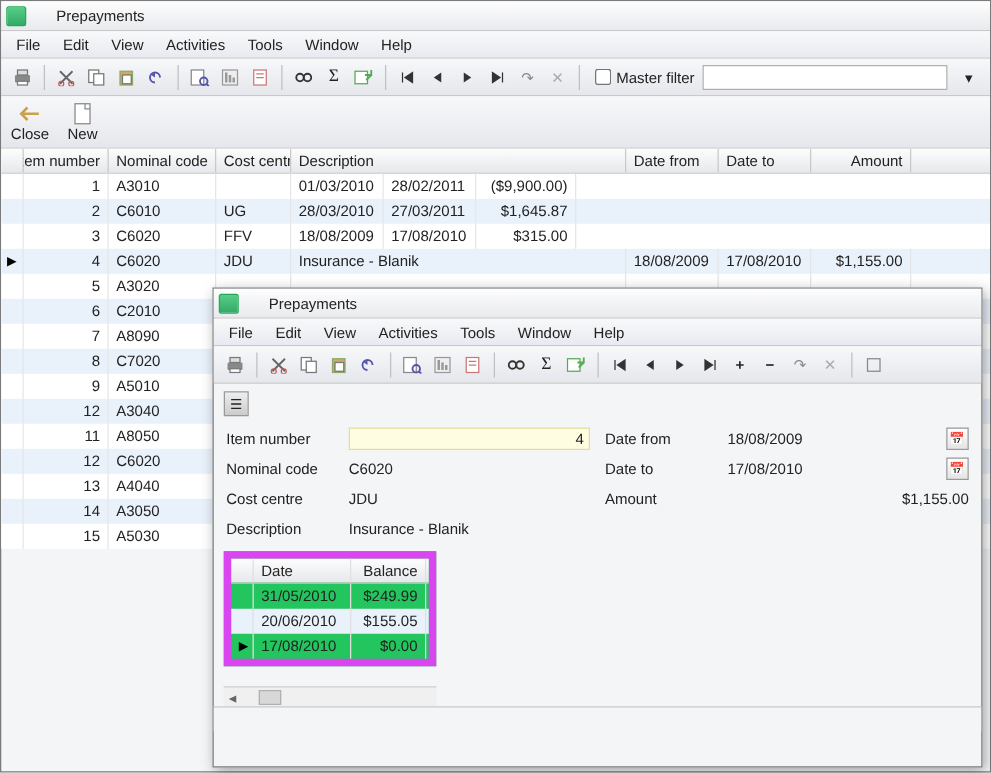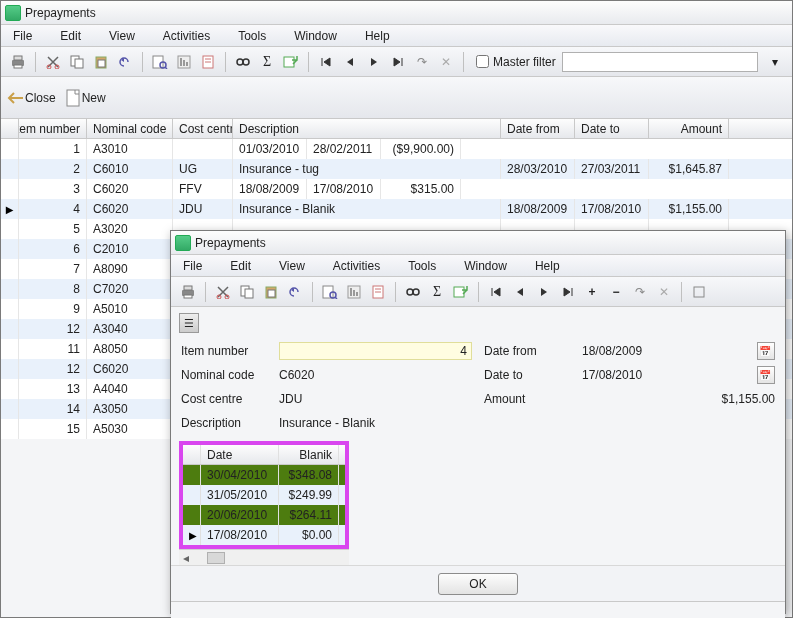--- a/index.html
+++ b/index.html
@@ -1,28 +1,28 @@
 <!DOCTYPE html>
 <html><head>
 <meta charset="utf-8">
 <style>
 *{box-sizing:border-box;margin:0;padding:0;font-family:"Segoe UI",Tahoma,Arial,sans-serif;font-size:12px;color:#222}
 body{background:#fff;width:793px;height:618px;overflow:hidden;position:relative}
 .window{border:1px solid #7a7a7a;background:#f4f5f7;position:absolute}
-.titlebar{background:linear-gradient(#fdfdfd,#e8eaee);border-bottom:1px solid #c9c9c9;height:24px;display:flex;align-items:center;padding:0 4px;gap:4px}
+.titlebar{background:linear-gradient(#fdfdfd,#e8eaee);border-bottom:1px solid #c9c9c9;height:24px;display:flex;align-items:center;padding:0 4px;gap:24px}
 .titlebar .ticon{width:16px;height:16px;background:linear-gradient(#5c8,#3a6);border:1px solid #2a5;border-radius:2px}
-.menubar{background:linear-gradient(#f9f9fb,#e7eaf0);border-bottom:1px solid #c9c9c9;height:22px;display:flex;align-items:center;padding:0 4px;gap:12px}
+.menubar{background:linear-gradient(#f9f9fb,#e7eaf0);border-bottom:1px solid #c9c9c9;height:22px;display:flex;align-items:center;padding:0 4px;gap:2px}
 .menubar span{padding:2px 8px;cursor:default}
 .toolbar{background:linear-gradient(#f7f8fa,#e5e7ec);border-bottom:1px solid #c9c9c9;height:30px;display:flex;align-items:center;padding:0 6px;gap:2px}
 .tbtn{min-width:22px;height:22px;display:inline-flex;align-items:center;justify-content:center;border:1px solid transparent;border-radius:2px;cursor:default}
 .tsep{width:1px;height:20px;background:#c0c0c0;margin:0 4px}
 .toolbar label{display:flex;align-items:center;gap:4px;margin-left:6px}
 .toolbar input[type=text]{height:20px;border:1px solid #b0b0b0;padding:0 4px;flex:1}
 .bigbtns{background:linear-gradient(#f7f8fa,#e5e7ec);border-bottom:1px solid #c9c9c9;height:42px;display:flex;align-items:center;padding:2px 6px;gap:8px}
-.bigbtn{display:flex;flex-direction:row;align-items:center;min-width:34px;height:36px;cursor:default}
+.bigbtn{display:flex;flex-direction:column;align-items:center;justify-content:center;min-width:34px;height:36px;cursor:default}
 .bigbtn .ic{width:18px;height:18px;display:flex;align-items:center;justify-content:center}
 .grid{background:#fff;overflow:hidden}
 .grid-header,.grid-row{display:flex;height:20px;align-items:center}
 .grid-header{background:linear-gradient(#fdfdfd,#e6e8ec);border-bottom:1px solid #c9c9c9;font-weight:400}
 .cell{padding:0 6px;border-right:1px solid #e6e6e6;height:100%;display:flex;align-items:center;overflow:hidden;white-space:nowrap}
 .grid-header .cell{border-right:1px solid #c9c9c9}
 .c-ind{width:18px;justify-content:center}
 .c-num{width:68px;justify-content:flex-end}
 .c-nom{width:86px}
 .c-cc{width:60px}
@@ -36,21 +36,21 @@
 .sub{left:170px;top:230px;width:616px;height:384px;box-shadow:2px 3px 10px rgba(0,0,0,.35)}
 .sub .content{padding:2px 0 0 0}
 .form{display:flex;gap:12px;padding:4px 10px}
 .form .col{flex:1;display:flex;flex-direction:column;gap:4px}
 .form .frow{display:flex;align-items:center;height:20px;gap:6px}
 .form .lbl{width:92px}
 .form .val{flex:1;height:18px;display:flex;align-items:center}
 .form .valr{justify-content:flex-end;width:84px}
 .hlnum{background:#fffde1;border:1px solid #e0de9a;height:18px;flex:1;text-align:right;padding:0 4px;display:flex;align-items:center;justify-content:flex-end}
 .calbtn{width:18px;height:18px;border:1px solid #9a9a9a;background:linear-gradient(#fff,#e4e4e4);font-size:10px;display:flex;align-items:center;justify-content:center}
-.subgrid{margin:4px 8px 0 8px;background:#4d7c0f;border:4px solid #d946ef}
+.subgrid{margin:4px 8px 16px 8px;background:#22c55e;border:6px solid #d946ef}
 .subgrid .grid-header .cell,.subgrid .grid-row .cell{border-right:1px solid #e0e0e0}
 .sg-ind{width:18px}
 .sg-date{width:78px}
 .sg-bal{width:60px;justify-content:flex-end}
 .scrollbar{height:16px;background:#f0f0f0;border-top:1px solid #d0d0d0;display:flex;align-items:center}
 .scrollbar .thumb{width:18px;height:12px;background:#d8d8d8;border:1px solid #b0b0b0;margin-left:14px}
 .scrollbar .arr{width:14px;height:14px;display:flex;align-items:center;justify-content:center;color:#666}
 .okbar{height:36px;display:flex;align-items:center;justify-content:center;border-top:1px solid #d8d8d8;background:#f2f3f6}
 .okbtn{min-width:80px;height:22px;border:1px solid #8c8c8c;border-radius:3px;background:linear-gradient(#fdfdfd,#e3e3e3);cursor:default}
 .status{height:20px;border-top:1px solid #c9c9c9;background:#f4f5f7;padding:2px 8px;font-size:11px;color:#333}
@@ -215,21 +215,20 @@
           <div class="cell c-cc"></div>
           <div class="cell c-df">01/03/2010</div>
           <div class="cell c-dt">28/02/2011</div>
           <div class="cell c-amt">($9,900.00)</div>
         </div>
         <div class="grid-row">
           <div class="cell c-ind"></div>
           <div class="cell c-num">2</div>
           <div class="cell c-nom">C6010</div>
           <div class="cell c-cc">UG</div>
-          <div class="cell c-desc">Insurance - tug</div>
           <div class="cell c-df">28/03/2010</div>
           <div class="cell c-dt">27/03/2011</div>
           <div class="cell c-amt">$1,645.87</div>
         </div>
         <div class="grid-row">
           <div class="cell c-ind"></div>
           <div class="cell c-num">3</div>
           <div class="cell c-nom">C6020</div>
           <div class="cell c-cc">FFV</div>
           <div class="cell c-df">18/08/2009</div>
@@ -515,49 +514,41 @@
             <div class="lbl">Amount</div>
             <div class="val valr" style="margin-left:auto">$1,155.00</div>
           </div>
       </div>
     </div>
 
     <div class="subgrid" style="width:170px">
       <div class="grid-header">
         <div class="cell sg-ind"></div>
         <div class="cell sg-date">Date</div>
-        <div class="cell sg-bal">Blanik</div>
+        <div class="cell sg-bal">Balance</div>
       </div>
       <div id="sub-rows">
-          <div class="grid-row">
-            <div class="cell sg-ind"></div>
-            <div class="cell sg-date">30/04/2010</div>
-            <div class="cell sg-bal">$348.08</div>
-          </div>
           <div class="grid-row">
             <div class="cell sg-ind"></div>
             <div class="cell sg-date">31/05/2010</div>
             <div class="cell sg-bal">$249.99</div>
           </div>
           <div class="grid-row">
             <div class="cell sg-ind"></div>
             <div class="cell sg-date">20/06/2010</div>
-            <div class="cell sg-bal">$264.11</div>
+            <div class="cell sg-bal">$155.05</div>
           </div>
           <div class="grid-row">
             <div class="cell sg-ind">
               <span class="rowptr">▶</span>
             </div>
             <div class="cell sg-date">17/08/2010</div>
             <div class="cell sg-bal">$0.00</div>
           </div>
         </div>
     </div>
     <div class="scrollbar" style="width:170px;margin:0 8px">
       <div class="arr">◂</div>
       <div class="thumb"></div>
     </div>
   </div>
-  <div class="okbar">
-    <button class="okbtn">OK</button>
-  </div>
   <div class="status"></div>
 </div>
 
 </body></html>

